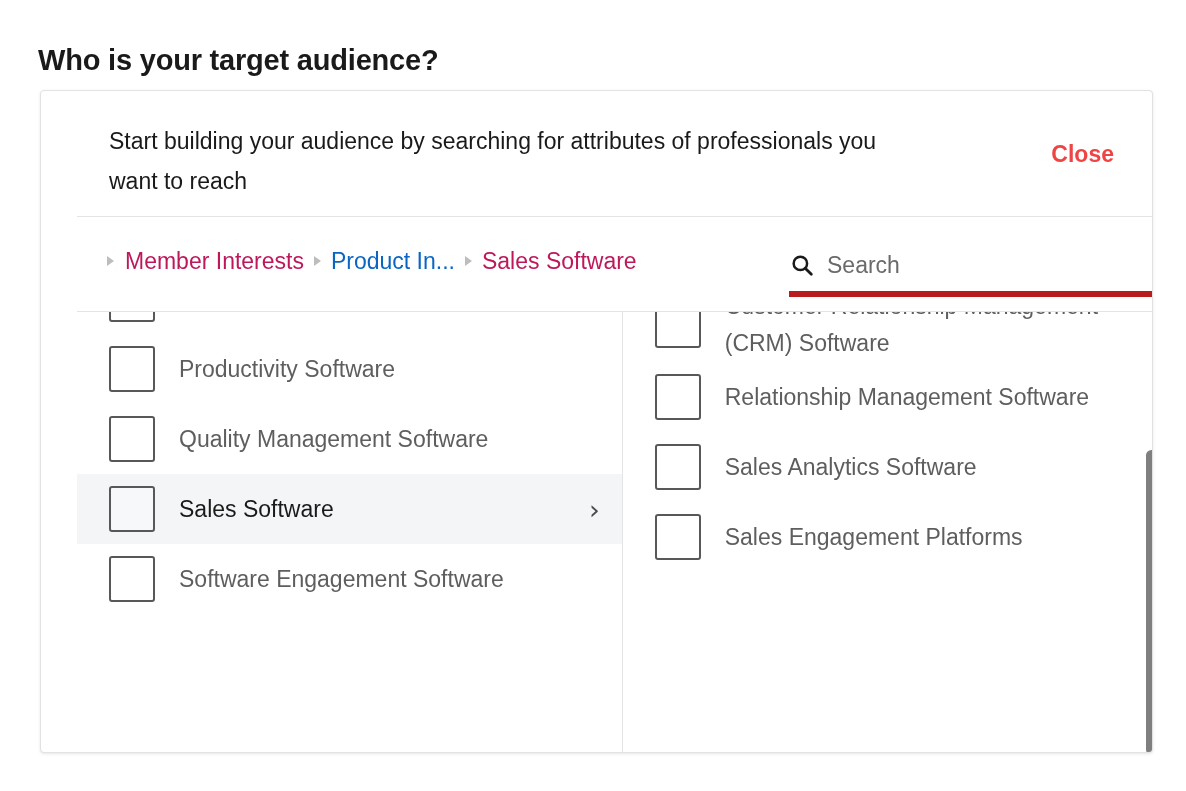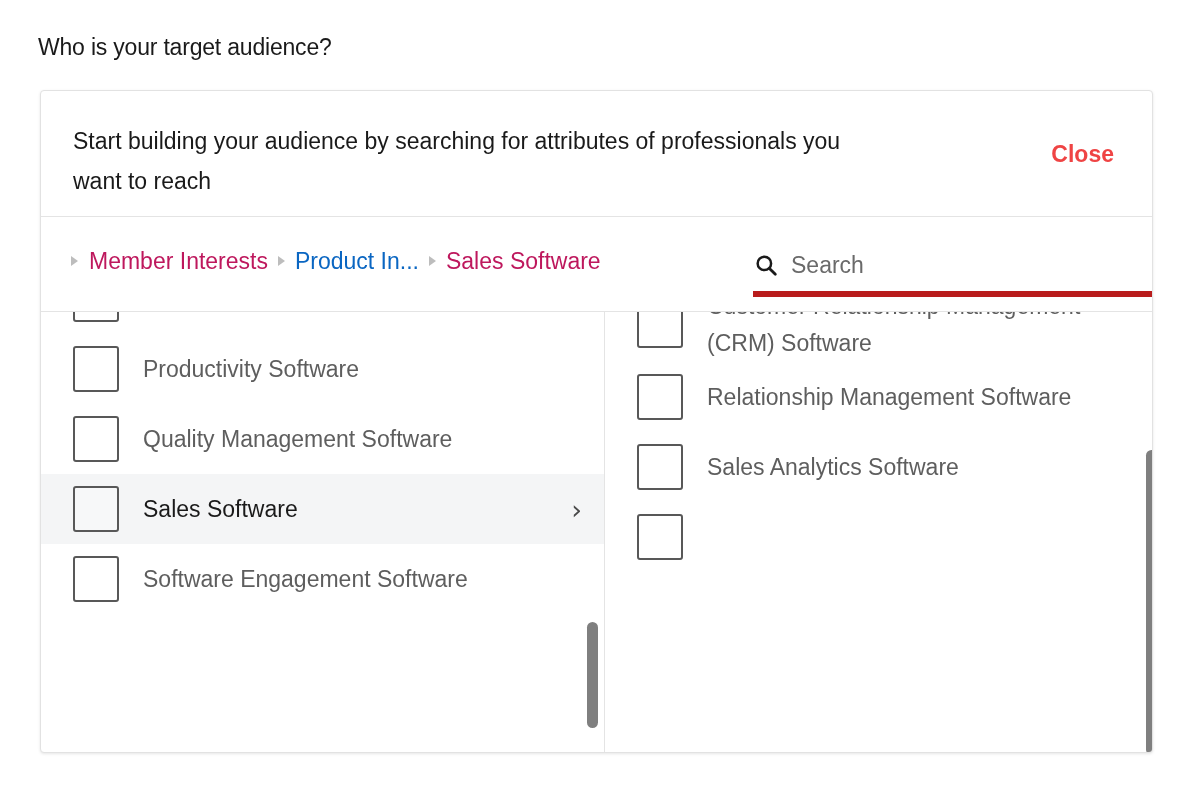--- a/index.html
+++ b/index.html
@@ -13,41 +13,42 @@
     font-family: "Liberation Sans", sans-serif;
     -webkit-font-smoothing: antialiased;
     overflow: hidden;
     position: relative;
   }
 
   
   .page-title {
     position: absolute;
     left: 38px;
-    top: 15px;
-    font-size: 23px;
-    font-weight: normal;
+    top: 24px;
+    font-size: 29px;
+    font-weight: bold;
     color: #1a1a1a;
     letter-spacing: -0.2px;
     line-height: 34px;
   }
 
   
   .panel {
     position: absolute;
     left: 40px;
     top: 90px;
     width: 1113px;
     height: 663px;
     background: #ffffff;
     border: 1px solid #e2e2e2;
     border-radius: 4px;
     box-sizing: border-box;
     box-shadow: 0 1px 3px rgba(0,0,0,0.10);
     overflow: hidden;
+    padding-left: 36px;
   }
 
   
   .panel-header {
     position: relative;
     height: 126px;
     border-bottom: 1px solid #e4e4e4;
     box-sizing: border-box;
   }
   .header-copy {
@@ -284,20 +285,21 @@
           <span class="opt-label">Relationship Management Software</span>
         </div>
 
         <div class="opt-row">
           <span class="cbox"></span>
           <span class="opt-label">Sales Analytics Software</span>
         </div>
 
         <div class="opt-row">
           <span class="cbox"></span>
+          <span class="opt-label">Sales Engagement Platforms</span>
         </div>
 
       </div>
       <div class="sb-thumb sb-right"></div>
     </div>
 
   </div>
 </div>
 
 </body></html>

